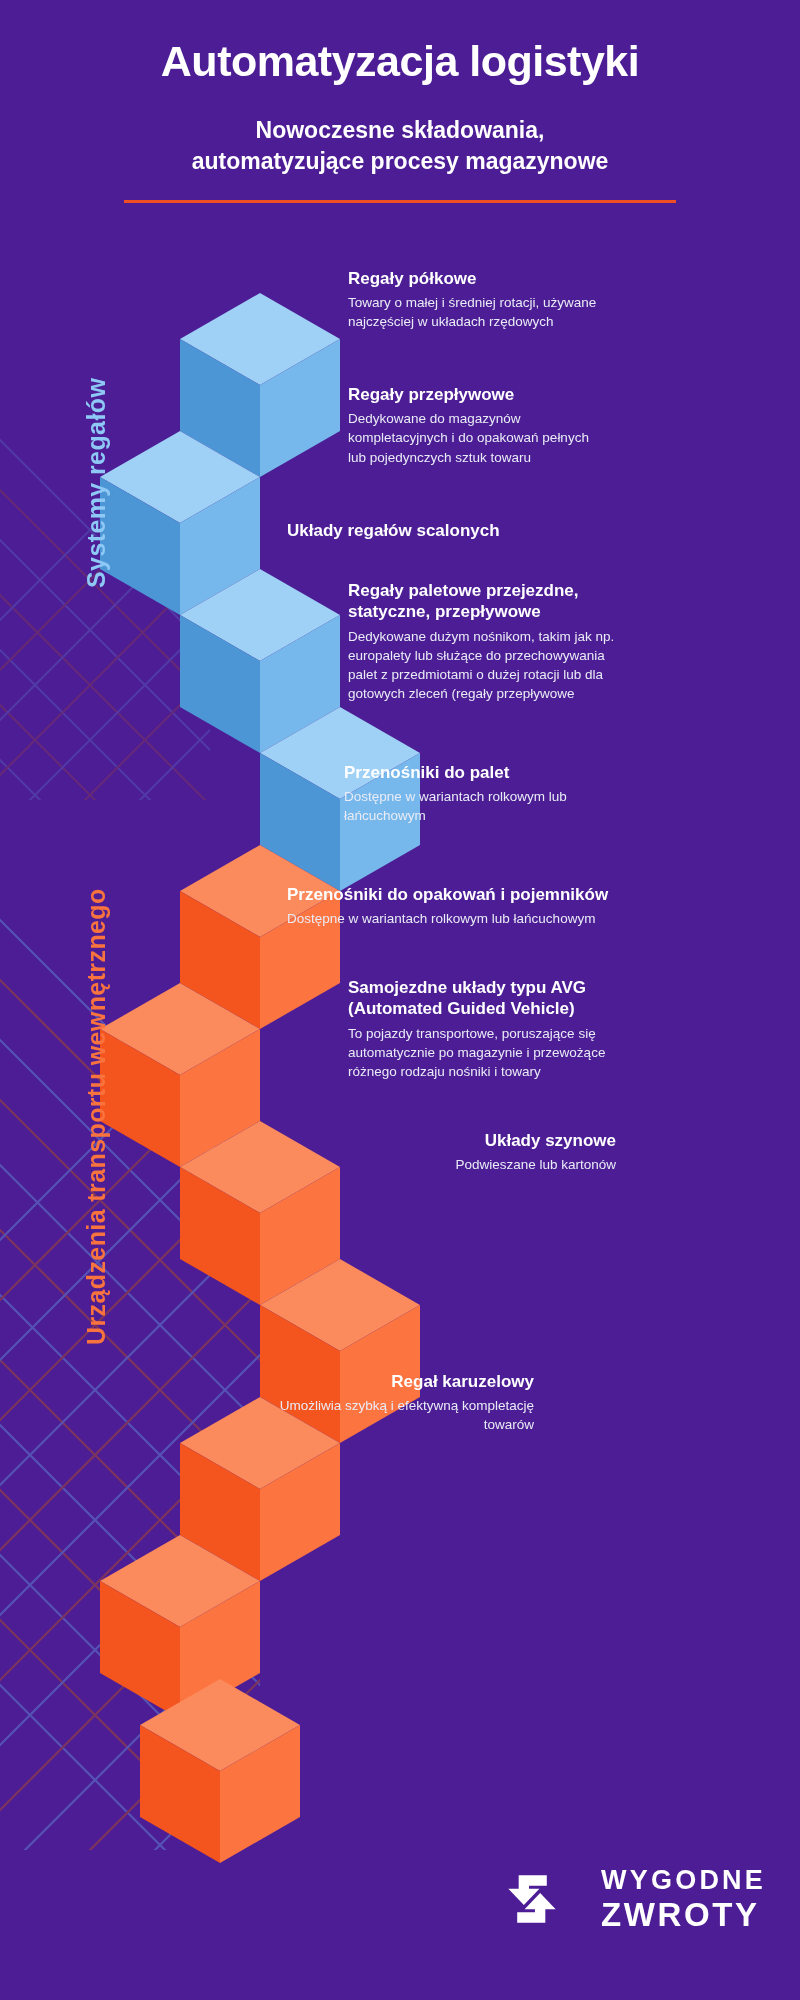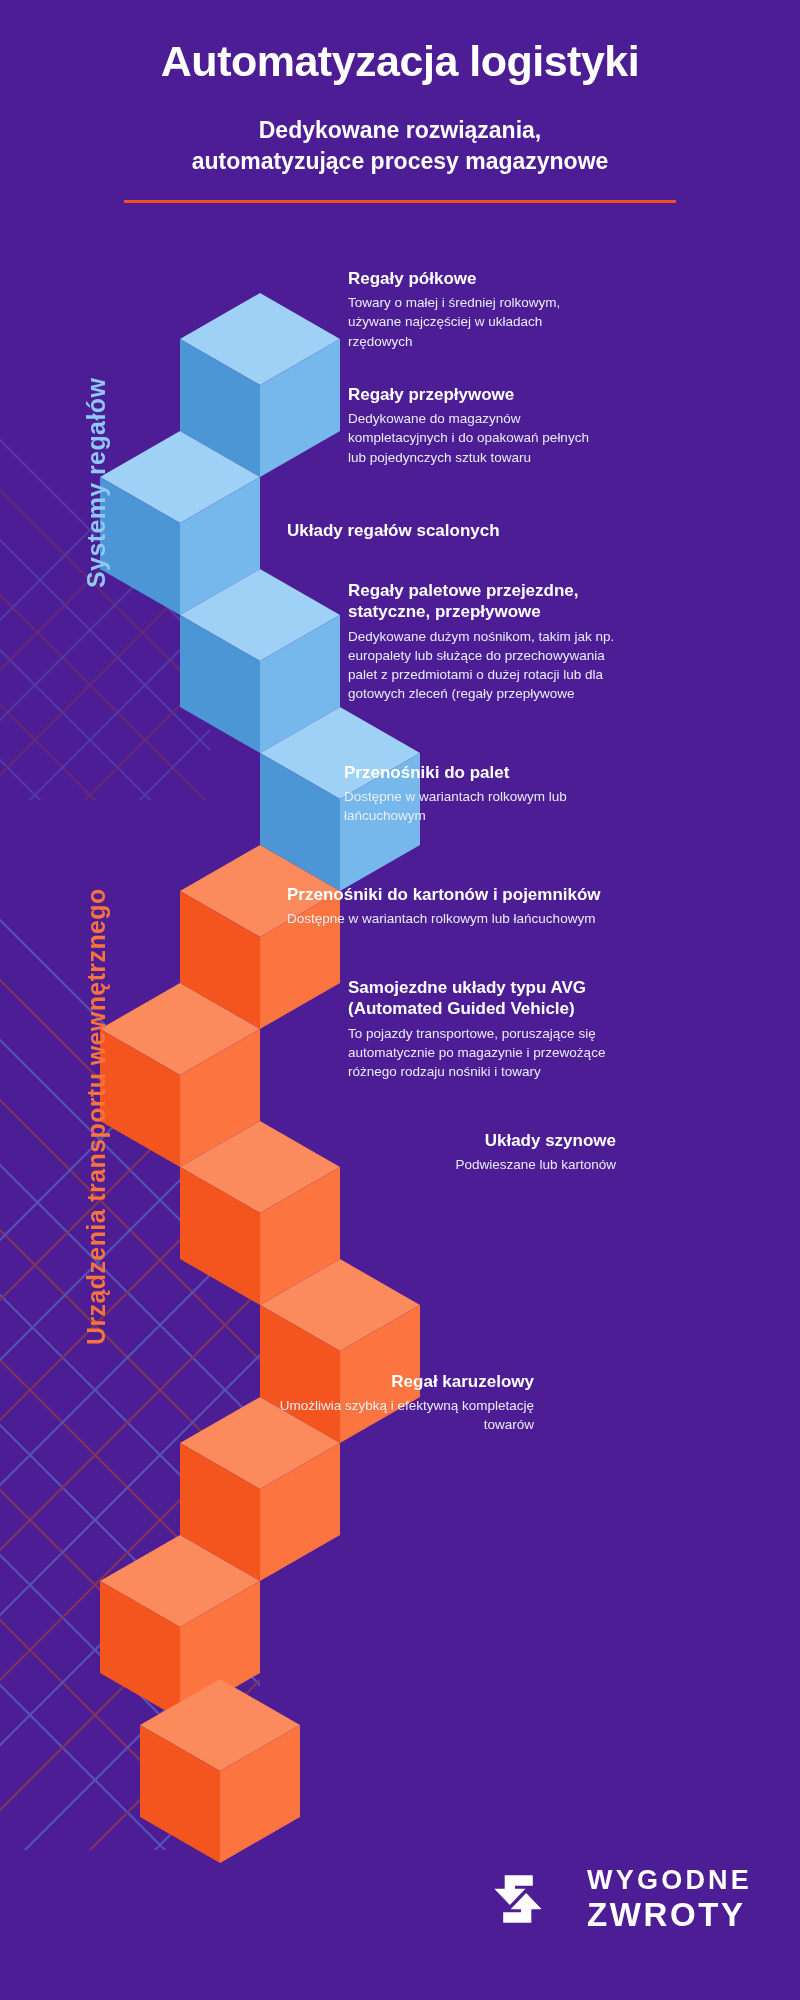--- a/index.html
+++ b/index.html
@@ -120,21 +120,21 @@
     font-size: 13.5px;
     line-height: 1.42;
     font-weight: normal;
   }
   .entry.right h3, .entry.right p { text-align: right; }
   .entry.right { text-align: right; }
 
   
   .logo {
     position: absolute;
-    right: 48px;
+    right: 34px;
     top: 1862px;
     display: flex;
     gap: 32px;
     z-index: 8;
   }
   .logo-mark { width: 74px; height: 74px; flex: none; }
   .logo-words {
     display: flex;
     flex-direction: column;
     justify-content: center;
@@ -199,21 +199,21 @@
       <path d="M700 450 L -300 1450" stroke="#a5472f"></path>
       <path d="M700 515 L -300 1515" stroke="#5f7fd0"></path>
       <path d="M700 580 L -300 1580" stroke="#a5472f"></path>
       <path d="M700 645 L -300 1645" stroke="#5f7fd0"></path>
     </g>
   </svg>
 
   <div class="header">
     <div class="title">Automatyzacja logistyki</div>
     <div class="subtitle">
-      <div>Dedykowane rozwiązania,</div>
+      <div>Nowoczesne składowania,</div>
       <div>automatyzujące procesy magazynowe</div>
     </div>
     <div class="rule"></div>
   </div>
 
   <div class="vlabel vlabel-blue">Systemy regałów</div>
   <div class="vlabel vlabel-orange">Urządzenia transportu wewnętrznego</div>
 
   <svg class="cubes" viewBox="0 0 800 2000">
     <defs></defs>
@@ -280,21 +280,21 @@
 
     <g>
       <polygon points="220,1679 300,1725 220,1771 140,1725" fill="#fb8a5c"></polygon>
       <polygon points="140,1725 220,1771 220,1863 140,1817" fill="#f4541d"></polygon>
       <polygon points="220,1771 300,1725 300,1817 220,1863" fill="#fc7440"></polygon>
     </g>
   </svg>
 
   <div class="entry" style="left:348px; top:268px; width:250px;">
     <h3>Regały półkowe</h3>
-    <p>Towary o małej i średniej rolkowym, używane najczęściej w układach rzędowych</p>
+    <p>Towary o małej i średniej rotacji, używane najczęściej w układach rzędowych</p>
   </div>
 
   <div class="entry" style="left:348px; top:384px; width:250px;">
     <h3>Regały przepływowe</h3>
     <p>Dedykowane do magazynów kompletacyjnych i do opakowań pełnych lub pojedynczych sztuk towaru</p>
   </div>
 
   <div class="entry" style="left:287px; top:520px; width:330px;">
     <h3>Układy regałów scalonych</h3>
   </div>
@@ -304,21 +304,21 @@
     <p>Dedykowane dużym nośnikom, takim jak np. europalety lub służące do przechowywania palet z przedmiotami o dużej rotacji lub dla gotowych zleceń (regały przepływowe</p>
   </div>
 
 
   <div class="entry" style="left:344px; top:762px; width:260px;">
     <h3>Przenośniki do palet</h3>
     <p>Dostępne w wariantach rolkowym lub łańcuchowym</p>
   </div>
 
   <div class="entry" style="left:287px; top:884px; width:330px;">
-    <h3>Przenośniki do kartonów i pojemników</h3>
+    <h3>Przenośniki do opakowań i pojemników</h3>
     <p>Dostępne w wariantach rolkowym lub łańcuchowym</p>
   </div>
 
   <div class="entry" style="left:348px; top:977px; width:268px;">
     <h3>Samojezdne układy typu AVG (Automated Guided Vehicle)</h3>
     <p>To pojazdy transportowe, poruszające się automatycznie po magazynie i przewożące różnego rodzaju nośniki i towary</p>
   </div>
 
   <div class="entry right" style="left:366px; top:1130px; width:250px;">
     <h3>Układy szynowe</h3>

